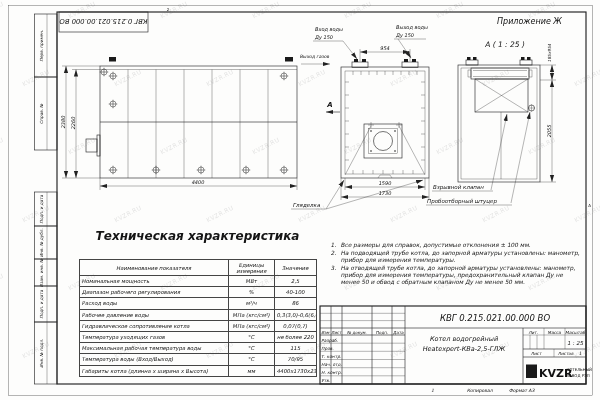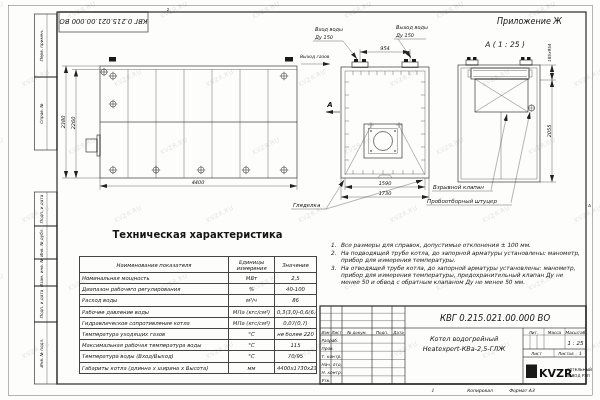--- a/index.html
+++ b/index.html
@@ -11,21 +11,21 @@
   #drawing{position:absolute;left:0;top:0;z-index:2;}
   .ln{stroke:#2b2b2b;stroke-width:.65;fill:none;}
   .ln2{stroke:#222;stroke-width:1.15;fill:none;}
   .lnt{stroke:#2b2b2b;stroke-width:.35;fill:none;}
   .fillb{fill:#1a1a1a;stroke:none;}
   .txt{font-family:"DejaVu Sans",sans-serif;font-style:italic;fill:#111;}
   .txtu{font-family:"DejaVu Sans",sans-serif;fill:#111;}
   .hblock{position:absolute;z-index:3;}
   
   .tech{left:79px;top:229px;width:237px;}
-  .tech-title{text-align:center;font-weight:bold;font-size:10px;margin-bottom:16px;}
+  .tech-title{text-align:center;font-style:italic;font-weight:bold;font-size:12px;margin-bottom:16px;}
   .tech table{width:100%;border-collapse:collapse;font-size:5.3px;font-style:italic;table-layout:fixed;}
   .tech th,.tech td{border:0.5px solid #444;padding:0 2px;font-weight:normal;overflow:hidden;}
   .tech th{height:15px;text-align:center;}
   .tech td{height:10.2px;text-align:center;}
   .tech td.nm{text-align:left;}
   .c-name{width:149px;}.c-unit{width:46px;}.c-val{width:42px;}
   
   .notes{left:331px;top:242px;width:251px;font-size:5.8px;line-height:7px;font-style:italic;}
   .note{display:flex;margin-bottom:1px;}
   .note .n{width:10px;flex:none;}

